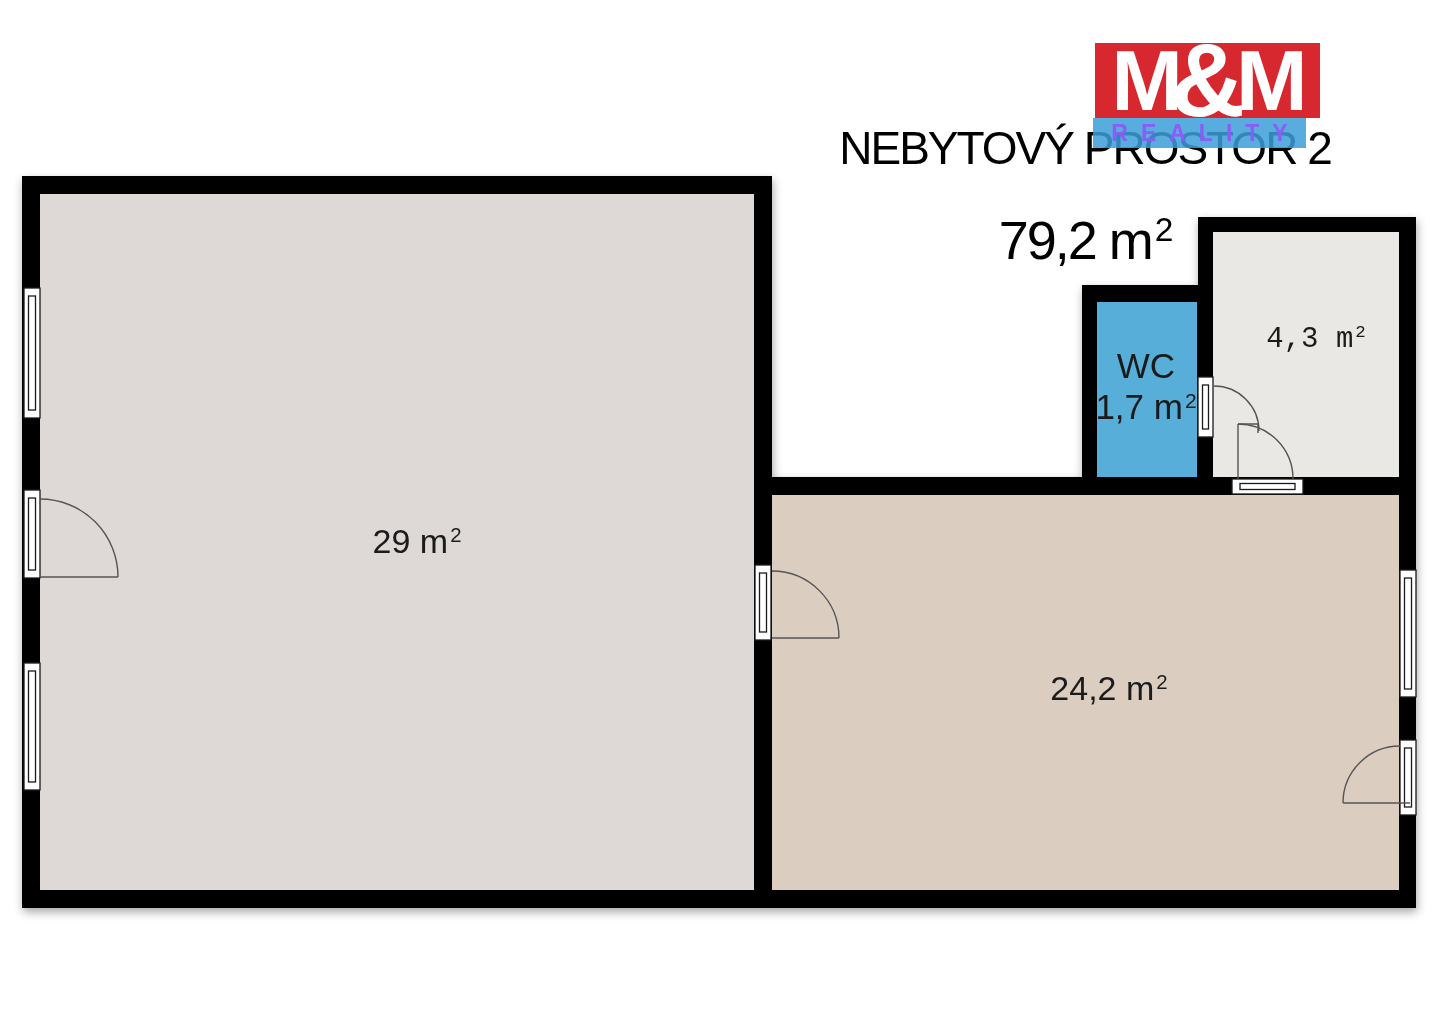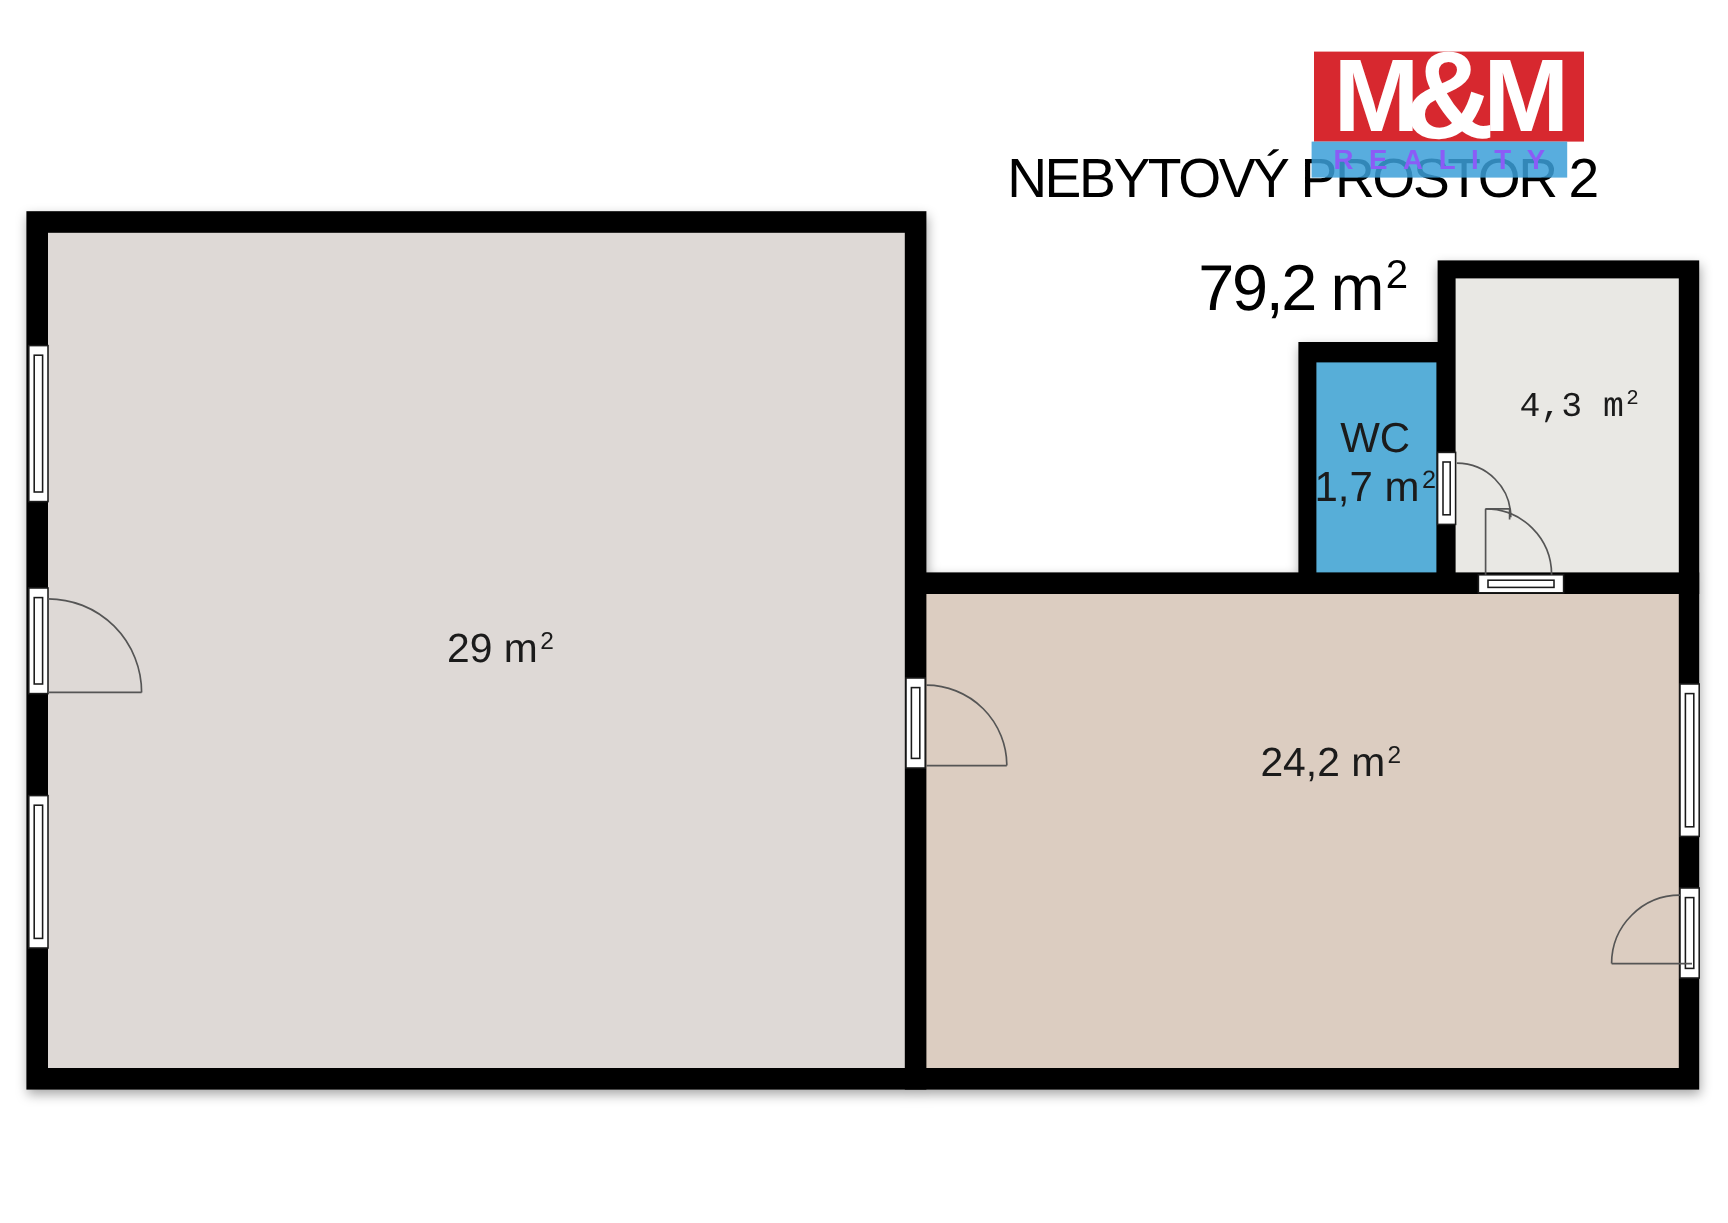--- a/index.html
+++ b/index.html
@@ -118,21 +118,21 @@
         <path d="M 1343 803 H 1410" fill="none" stroke="#555" stroke-width="1.4"></path>
         <path d="M 1343 803 A 57 57 0 0 1 1400 746" fill="none" stroke="#555" stroke-width="1.4"></path>
       </g>
     </g>
   </svg>
 
   <div class="room-label" style="left:417px;top:541px;">
     <span>29 m</span><span class="sup">2</span>
   </div>
 
-  <div class="room-label" style="left:1109px;top:636px;">
+  <div class="room-label" style="left:1109px;top:688px;">
     <span>24,2 m</span><span class="sup">2</span>
   </div>
 
   <div class="room-label label-small" style="left:1316px;top:340px;font-family:Liberation Mono, monospace;">
     <span>4,3 m</span><span class="sup">2</span>
   </div>
 
   <div class="room-label label-wc" style="left:1146px;top:386px;">
     <span class="wc-name">WC</span>
     <span>1,7 m</span><span class="sup">2</span>

